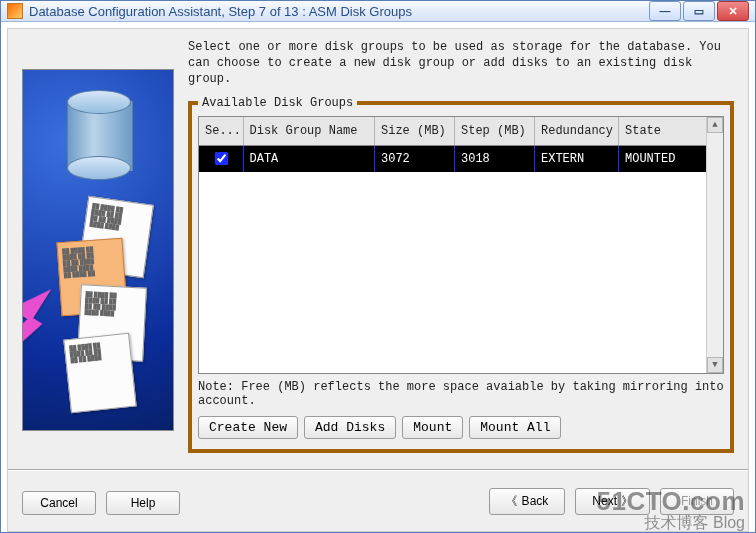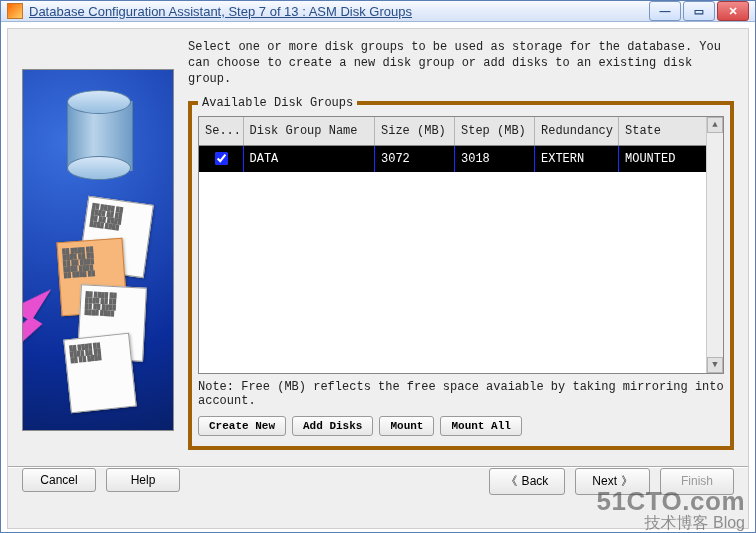--- a/index.html
+++ b/index.html
@@ -11,21 +11,21 @@
   .titlebar {
     height: 28px; background: linear-gradient(to bottom, #f9fbff, #e6eefc 45%, #d6e2f5);
     border-bottom: 1px solid #9fb6d9; display: flex; align-items: center;
     padding: 0 6px; box-sizing: border-box;
   }
   .titlebar .app-icon {
     width: 16px; height: 16px; margin-right: 6px;
     background: linear-gradient(135deg, #ff6a00, #ffcc66);
     border: 1px solid #c0772a; box-sizing: border-box;
   }
-  .titlebar .title { color: #274e87; font-size: 13px; flex: 1; text-decoration: underline; }
+  .titlebar .title { color: #274e87; font-size: 13px; flex: 1; }
   .win-controls { display: flex; gap: 2px; }
   .win-btn {
     width: 30px; height: 18px; border: 1px solid #7a97c4; border-radius: 3px;
     background: linear-gradient(to bottom, #f3f7ff, #cfe0fb);
     display: flex; align-items: center; justify-content: center;
     color: #2a4b7c; font-weight: bold; font-size: 11px;
   }
   .win-btn.close { background: linear-gradient(to bottom, #f08a8a, #d94a4a); color: #fff; border-color: #a63a3a; }
 
   .client {
@@ -100,29 +100,29 @@
     background: #eee; border-left: 1px solid #ccc;
   }
   .scroll-arrow {
     height: 16px; background: #e2e2e2; border: 1px solid #b5b5b5;
     display:flex; align-items:center; justify-content:center; font-size:9px; color:#666;
     box-sizing:border-box;
   }
   .note { margin-top: 6px; }
   .btn-row { margin-top: 8px; display: flex; gap: 6px; }
   button.std {
-    font-family: "Courier New", monospace; font-size: 11px;
+    font-family: "Courier New", monospace; font-size: 13px;
     background: linear-gradient(to bottom, #fdfdfd, #e7e7e7);
     border: 1px solid #9a9a9a; border-radius: 3px;
-    padding: 3px 10px; cursor: pointer; font-weight: bold;
+    padding: 3px 10px; cursor: pointer;
   }
 
   .footer-sep { border-top: 2px groove #fff; margin: 4px 0 0 0; }
   .footer {
-    height: 44px; display: flex; align-items: flex-start; padding: 0 14px 16px 14px;
+    height: 44px; display: flex; align-items: flex-end; padding: 0 14px 16px 14px;
     justify-content: space-between;
   }
   .footer-left, .footer-right { display: flex; gap: 10px; }
   button.nav {
     font-family: "Segoe UI", Tahoma, sans-serif; font-size: 12px;
     background: linear-gradient(to bottom, #fdfdfd, #e7e7e7);
     border: 1px solid #9a9a9a; border-radius: 3px;
     padding: 4px 16px; cursor: pointer; min-width: 74px;
     display: inline-flex; align-items: center; justify-content: center; gap: 4px;
   }
@@ -204,21 +204,21 @@
               </tbody>
             </table>
             <div class="scroll-track">
               <div class="scroll-arrow">▲</div>
               <div style="position:absolute; bottom:0; left:0; right:0;">
                 <div class="scroll-arrow">▼</div>
               </div>
             </div>
           </div>
 
-          <div class="note">Note: Free (MB) reflects the free space avaiable by taking mirroring into account.</div>
+          <div class="note">Note: Free (MB) reflects the more space avaiable by taking mirroring into account.</div>
 
           <div class="btn-row">
             <button class="std">Create New</button>
             <button class="std">Add Disks</button>
             <button class="std">Mount</button>
             <button class="std">Mount All</button>
           </div>
         </fieldset>
       </div>
     </div>

